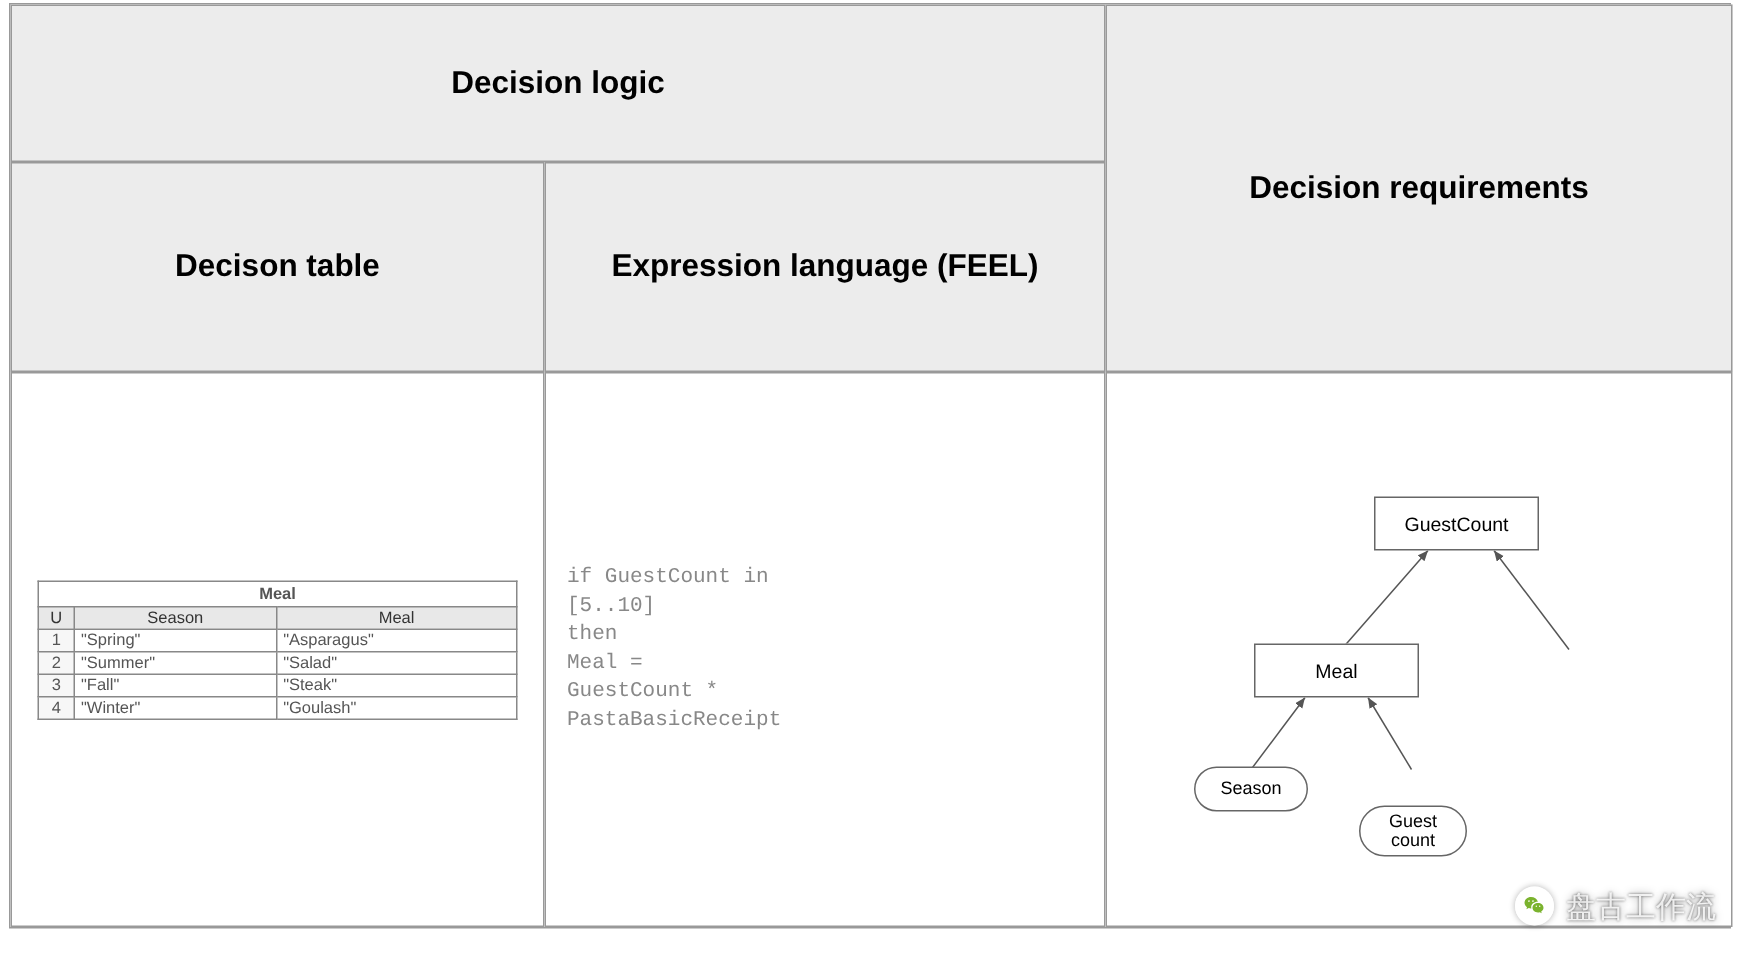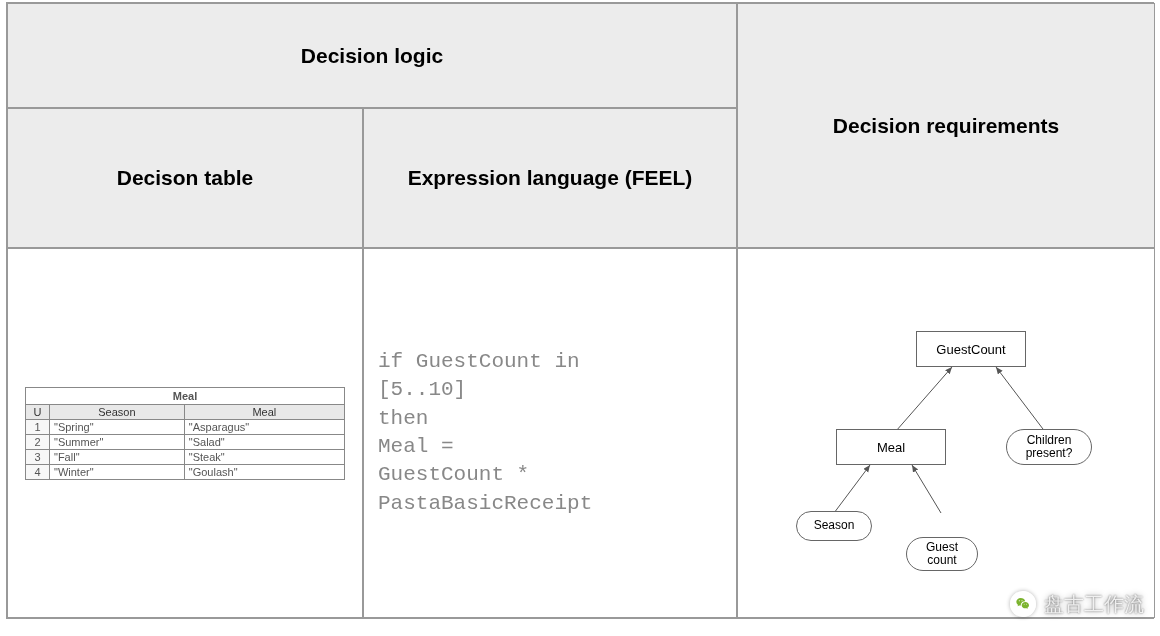--- a/index.html
+++ b/index.html
@@ -70,21 +70,21 @@
     background:#e8e8e8;
     text-align:center;
     color:#333;
   }
   .dtable .numcol { width:24px; text-align:center; background:#f7f7f7; }
   .dtable .ucol { width:24px; text-align:center; background:#e8e8e8; }
 
   
   .feel {
     font-family: "Courier New", monospace;
-    font-size: 21px;
+    font-size: 14px;
     color: #888;
     text-align: left;
     line-height: 1.35;
     white-space: pre;
     align-self: center;
     width: 100%;
     padding-left: 6px;
   }
 
   
@@ -210,21 +210,20 @@
           <line x1="130" y1="128" x2="186" y2="64" stroke="#555" stroke-width="1" marker-end="url(#arrow)"></line>
 
           <line x1="280" y1="130" x2="230" y2="64" stroke="#555" stroke-width="1" marker-end="url(#arrow)"></line>
 
           <line x1="68" y1="210" x2="104" y2="162" stroke="#555" stroke-width="1" marker-end="url(#arrow)"></line>
 
           <line x1="175" y1="210" x2="146" y2="162" stroke="#555" stroke-width="1" marker-end="url(#arrow)"></line>
         </svg>
         <div class="decision" style="left:150px; top:28px; width:110px; height:36px;">GuestCount</div>
         <div class="decision" style="left:70px; top:126px; width:110px; height:36px;">Meal</div>
-        <div class="inputdata" style="left:240px; top:126px; width:86px; height:36px;">Children present?</div>
         <div class="inputdata" style="left:30px; top:208px; width:76px; height:30px;">Season</div>
         <div class="inputdata" style="left:140px; top:206px; width:72px; height:34px;margin-top:28px;">Guest count</div>
       </div>
     </div>
   </div>
 </div>
 
 <div class="watermark">
   <span class="wicon">
     <svg viewBox="0 0 24 24">

